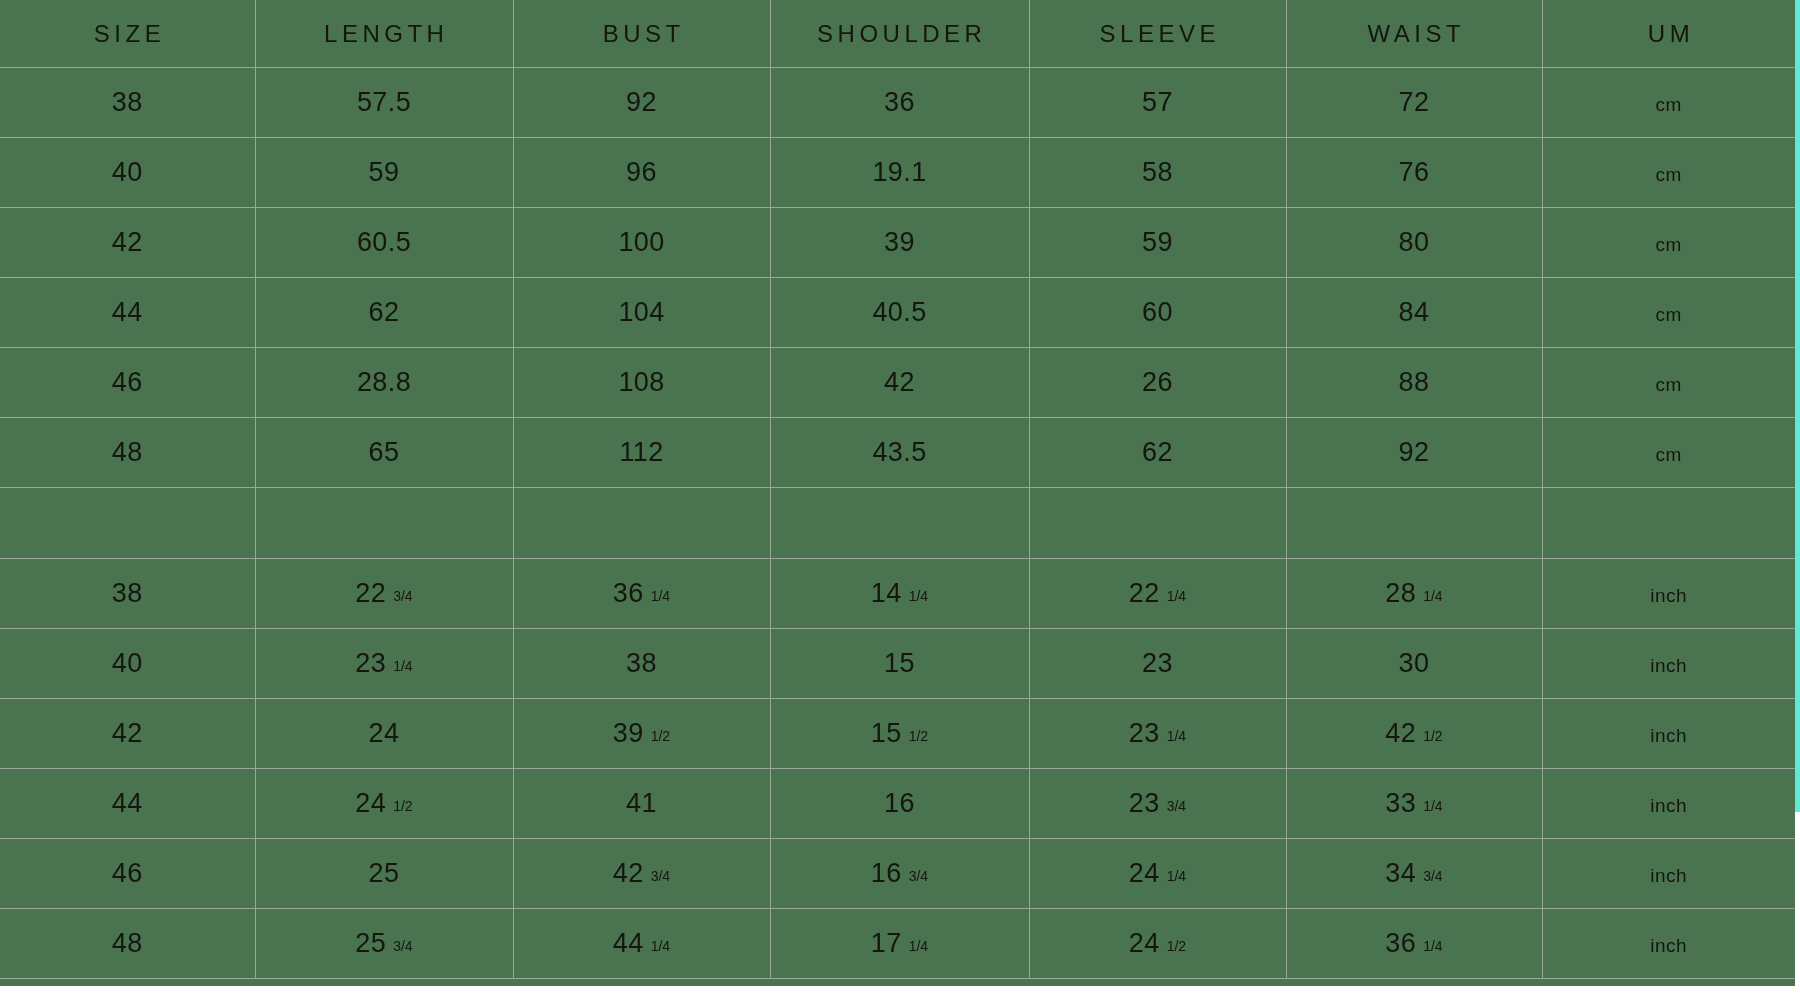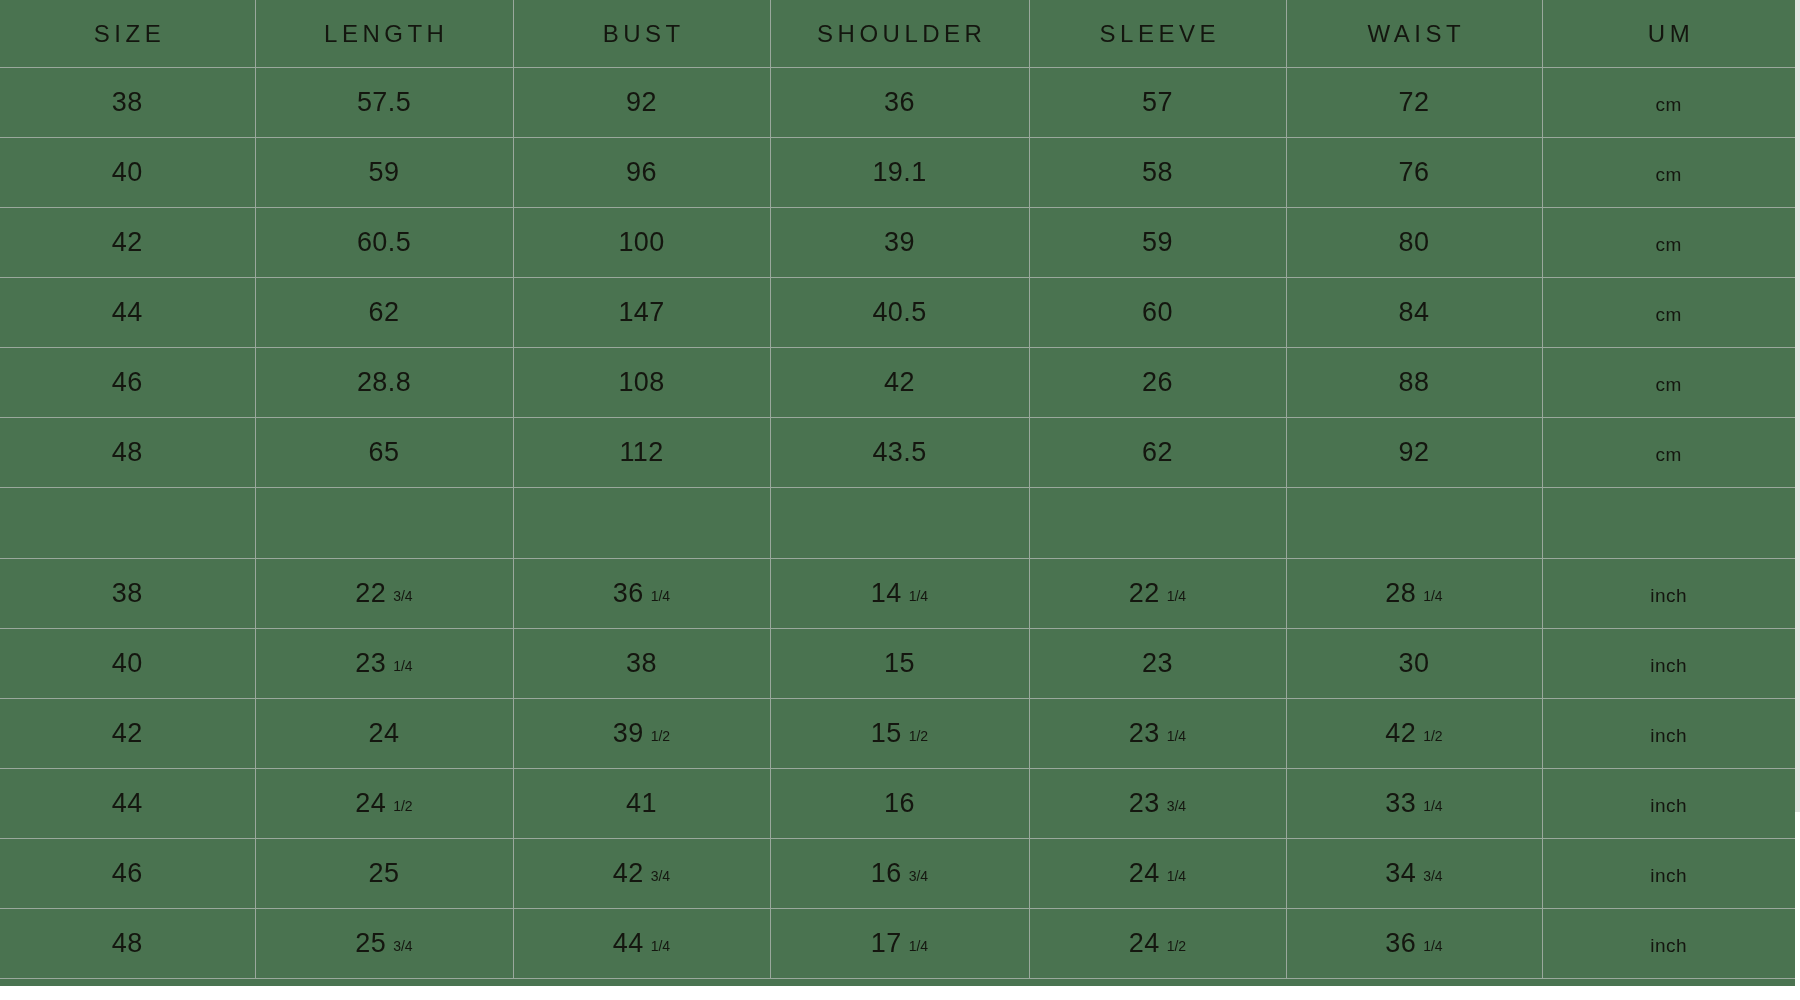--- a/index.html
+++ b/index.html
@@ -11,21 +11,21 @@
     width: 1800px;
     height: 1000px;
     overflow: hidden;
     font-family: "Liberation Sans", sans-serif;
   }
 
   #size-chart-root {
     position: relative;
     width: 1800px;
     height: 812px;
-    background: #e5e5e5;
+    background: #5eead4;
   }
 
   
   .green-panel {
     position: absolute;
     left: 0;
     top: 0;
     width: 1795px;
     height: 986px;
     background: #4a7350;
@@ -203,21 +203,21 @@
             </span></td>
         </tr>
         <tr>
           <td><span class="cell-inner">
               <span>44</span>
             </span></td>
           <td><span class="cell-inner">
               <span>62</span>
             </span></td>
           <td><span class="cell-inner">
-              <span>147</span>
+              <span>104</span>
             </span></td>
           <td><span class="cell-inner">
               <span>40.5</span>
             </span></td>
           <td><span class="cell-inner">
               <span>60</span>
             </span></td>
           <td><span class="cell-inner">
               <span>84</span>
             </span></td>

